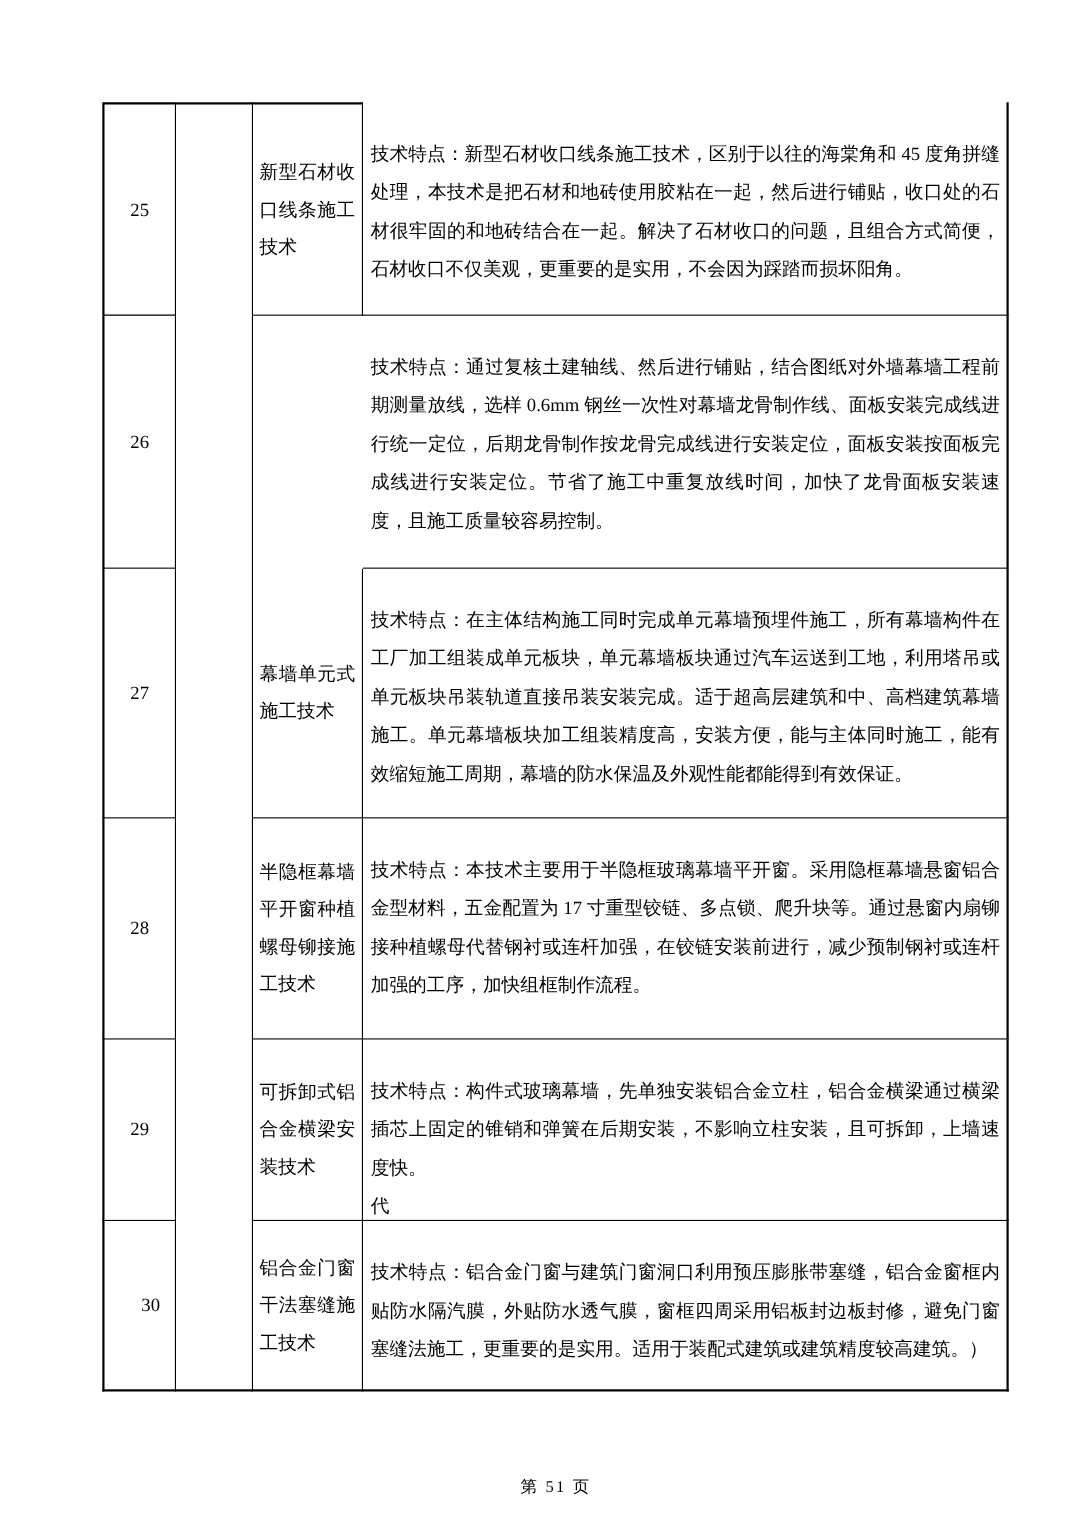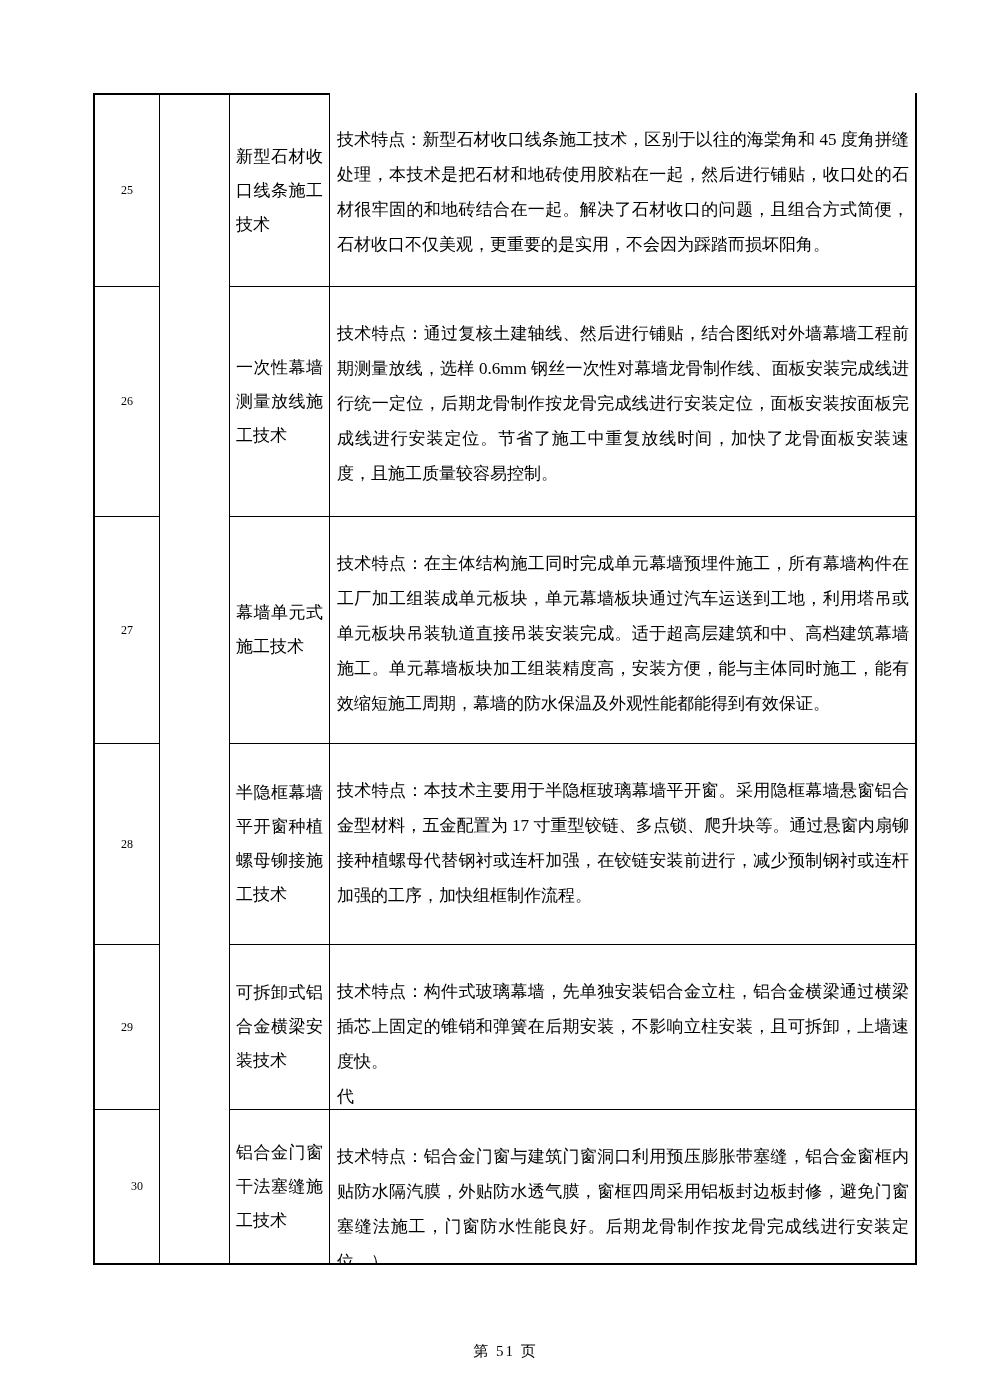--- a/index.html
+++ b/index.html
@@ -45,21 +45,21 @@
   .c2merged {
     grid-column: 2;
     grid-row: 1 / 7;
     border-top: 2px solid #000;
     border-bottom: 2px solid #000;
   }
   .num-cell {
     display: flex;
     align-items: center;
     justify-content: center;
-    font-size: 12px;
+    font-size: 17px;
   }
   .name-cell {
     display: flex;
     flex-direction: column;
     justify-content: center;
     padding: 0 6px;
   }
   .name {
     font-size: 17px;
     line-height: 34px;
@@ -105,23 +105,20 @@
     <div class="cell c3 r1 name-cell">
       <div class="name">新型石材收口线条施工技术</div>
     </div>
     <div class="cell c4 r1 desc-cell">
       <div class="desc">技术特点：新型石材收口线条施工技术，区别于以往的海棠角和 45 度角拼缝处理，本技术是把石材和地砖使用胶粘在一起，然后进行铺贴，收口处的石材很牢固的和地砖结合在一起。解决了石材收口的问题，且组合方式简便，石材收口不仅美观，更重要的是实用，不会因为踩踏而损坏阳角。</div>
     </div>
 
     <div class="cell c1 r2 num-cell">
       <span>26</span>
     </div>
-    <div class="cell c3 r2 name-cell">
-      <div class="name">一次性幕墙测量放线施工技术</div>
-    </div>
     <div class="cell c4 r2 desc-cell">
       <div class="desc">技术特点：通过复核土建轴线、然后进行铺贴，结合图纸对外墙幕墙工程前期测量放线，选样 0.6mm 钢丝一次性对幕墙龙骨制作线、面板安装完成线进行统一定位，后期龙骨制作按龙骨完成线进行安装定位，面板安装按面板完成线进行安装定位。节省了施工中重复放线时间，加快了龙骨面板安装速度，且施工质量较容易控制。</div>
     </div>
 
     <div class="cell c1 r3 num-cell">
       <span>27</span>
     </div>
     <div class="cell c3 r3 name-cell">
       <div class="name">幕墙单元式施工技术</div>
     </div>
@@ -150,20 +147,20 @@
       <div class="desc-extra">代</div>
     </div>
 
     <div class="cell c1 r6 num-cell">
       <span>30</span>
     </div>
     <div class="cell c3 r6 name-cell">
       <div class="name">铝合金门窗干法塞缝施工技术</div>
     </div>
     <div class="cell c4 r6 desc-cell">
-      <div class="desc">技术特点：铝合金门窗与建筑门窗洞口利用预压膨胀带塞缝，铝合金窗框内贴防水隔汽膜，外贴防水透气膜，窗框四周采用铝板封边板封修，避免门窗塞缝法施工，门窗防水性能良好。后期龙骨制作按龙骨完成线进行安装定位。）</div>
+      <div class="desc">技术特点：铝合金门窗与建筑门窗洞口利用预压膨胀带塞缝，铝合金窗框内贴防水隔汽膜，外贴防水透气膜，窗框四周采用铝板封边板封修，避免门窗塞缝法施工，更重要的是实用。适用于装配式建筑或建筑精度较高建筑。）</div>
     </div>
 
   </div>
 
   <div class="footer">第 51 页</div>
 
 </div>
 
 </body></html>

